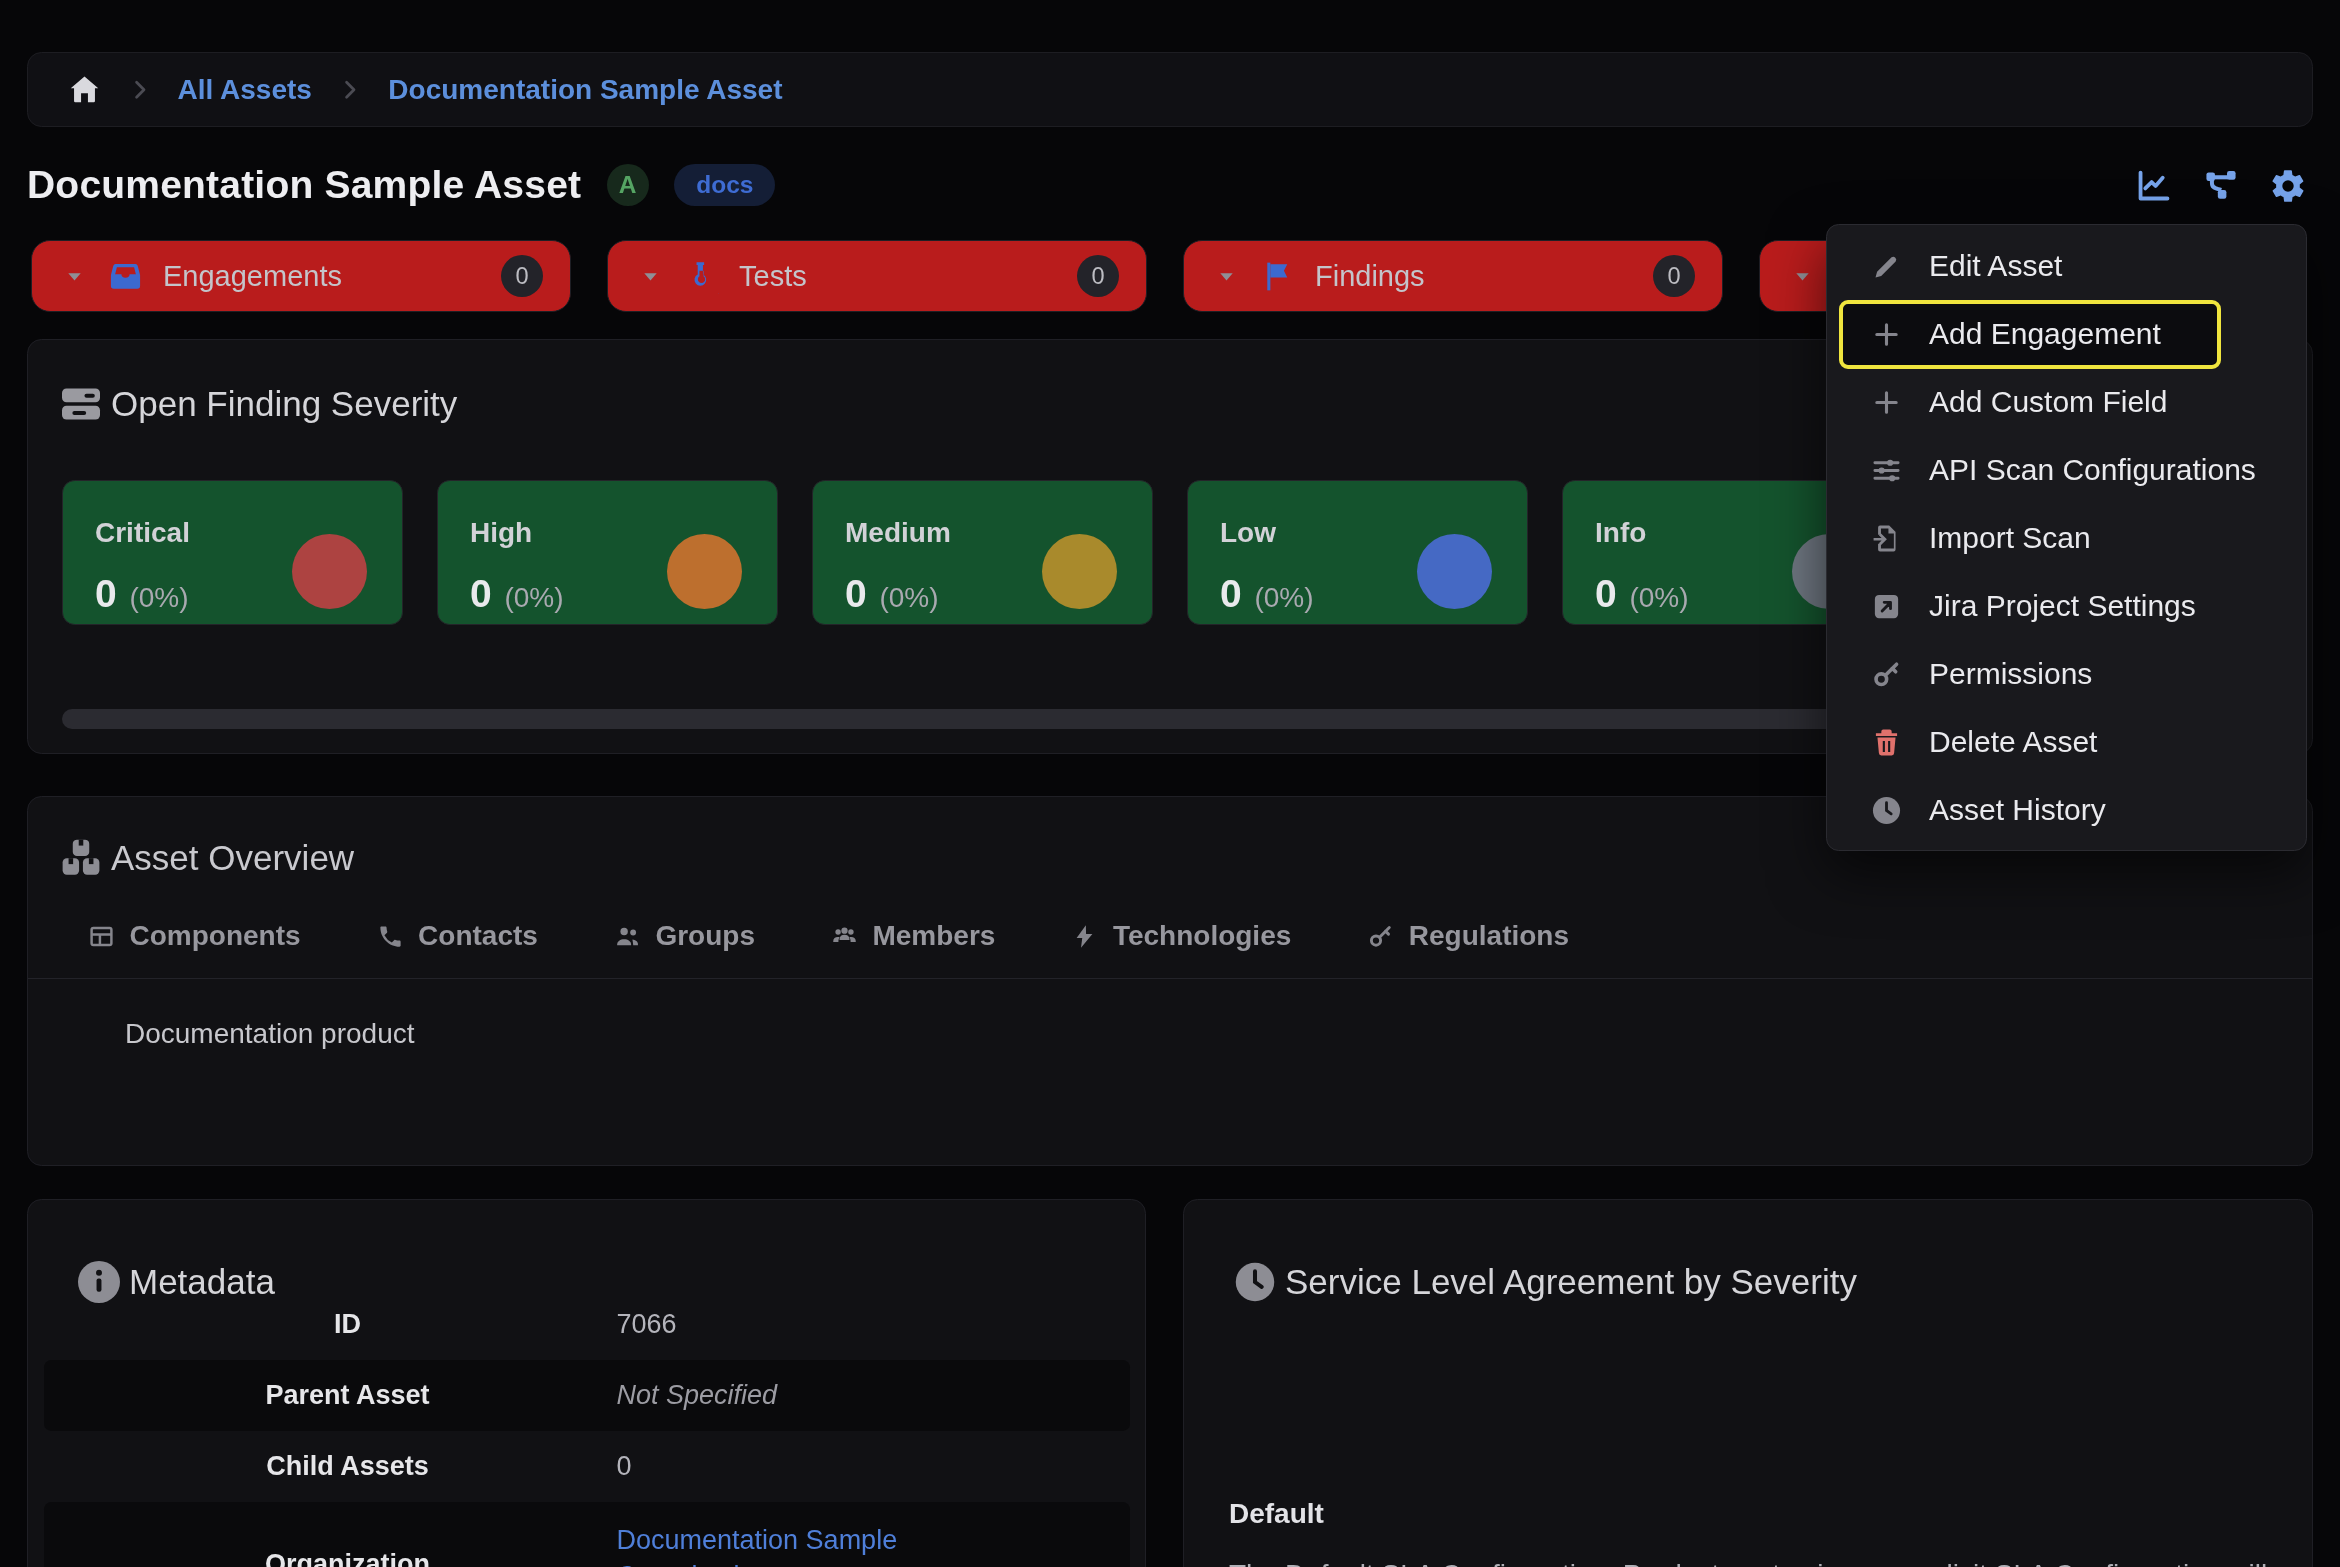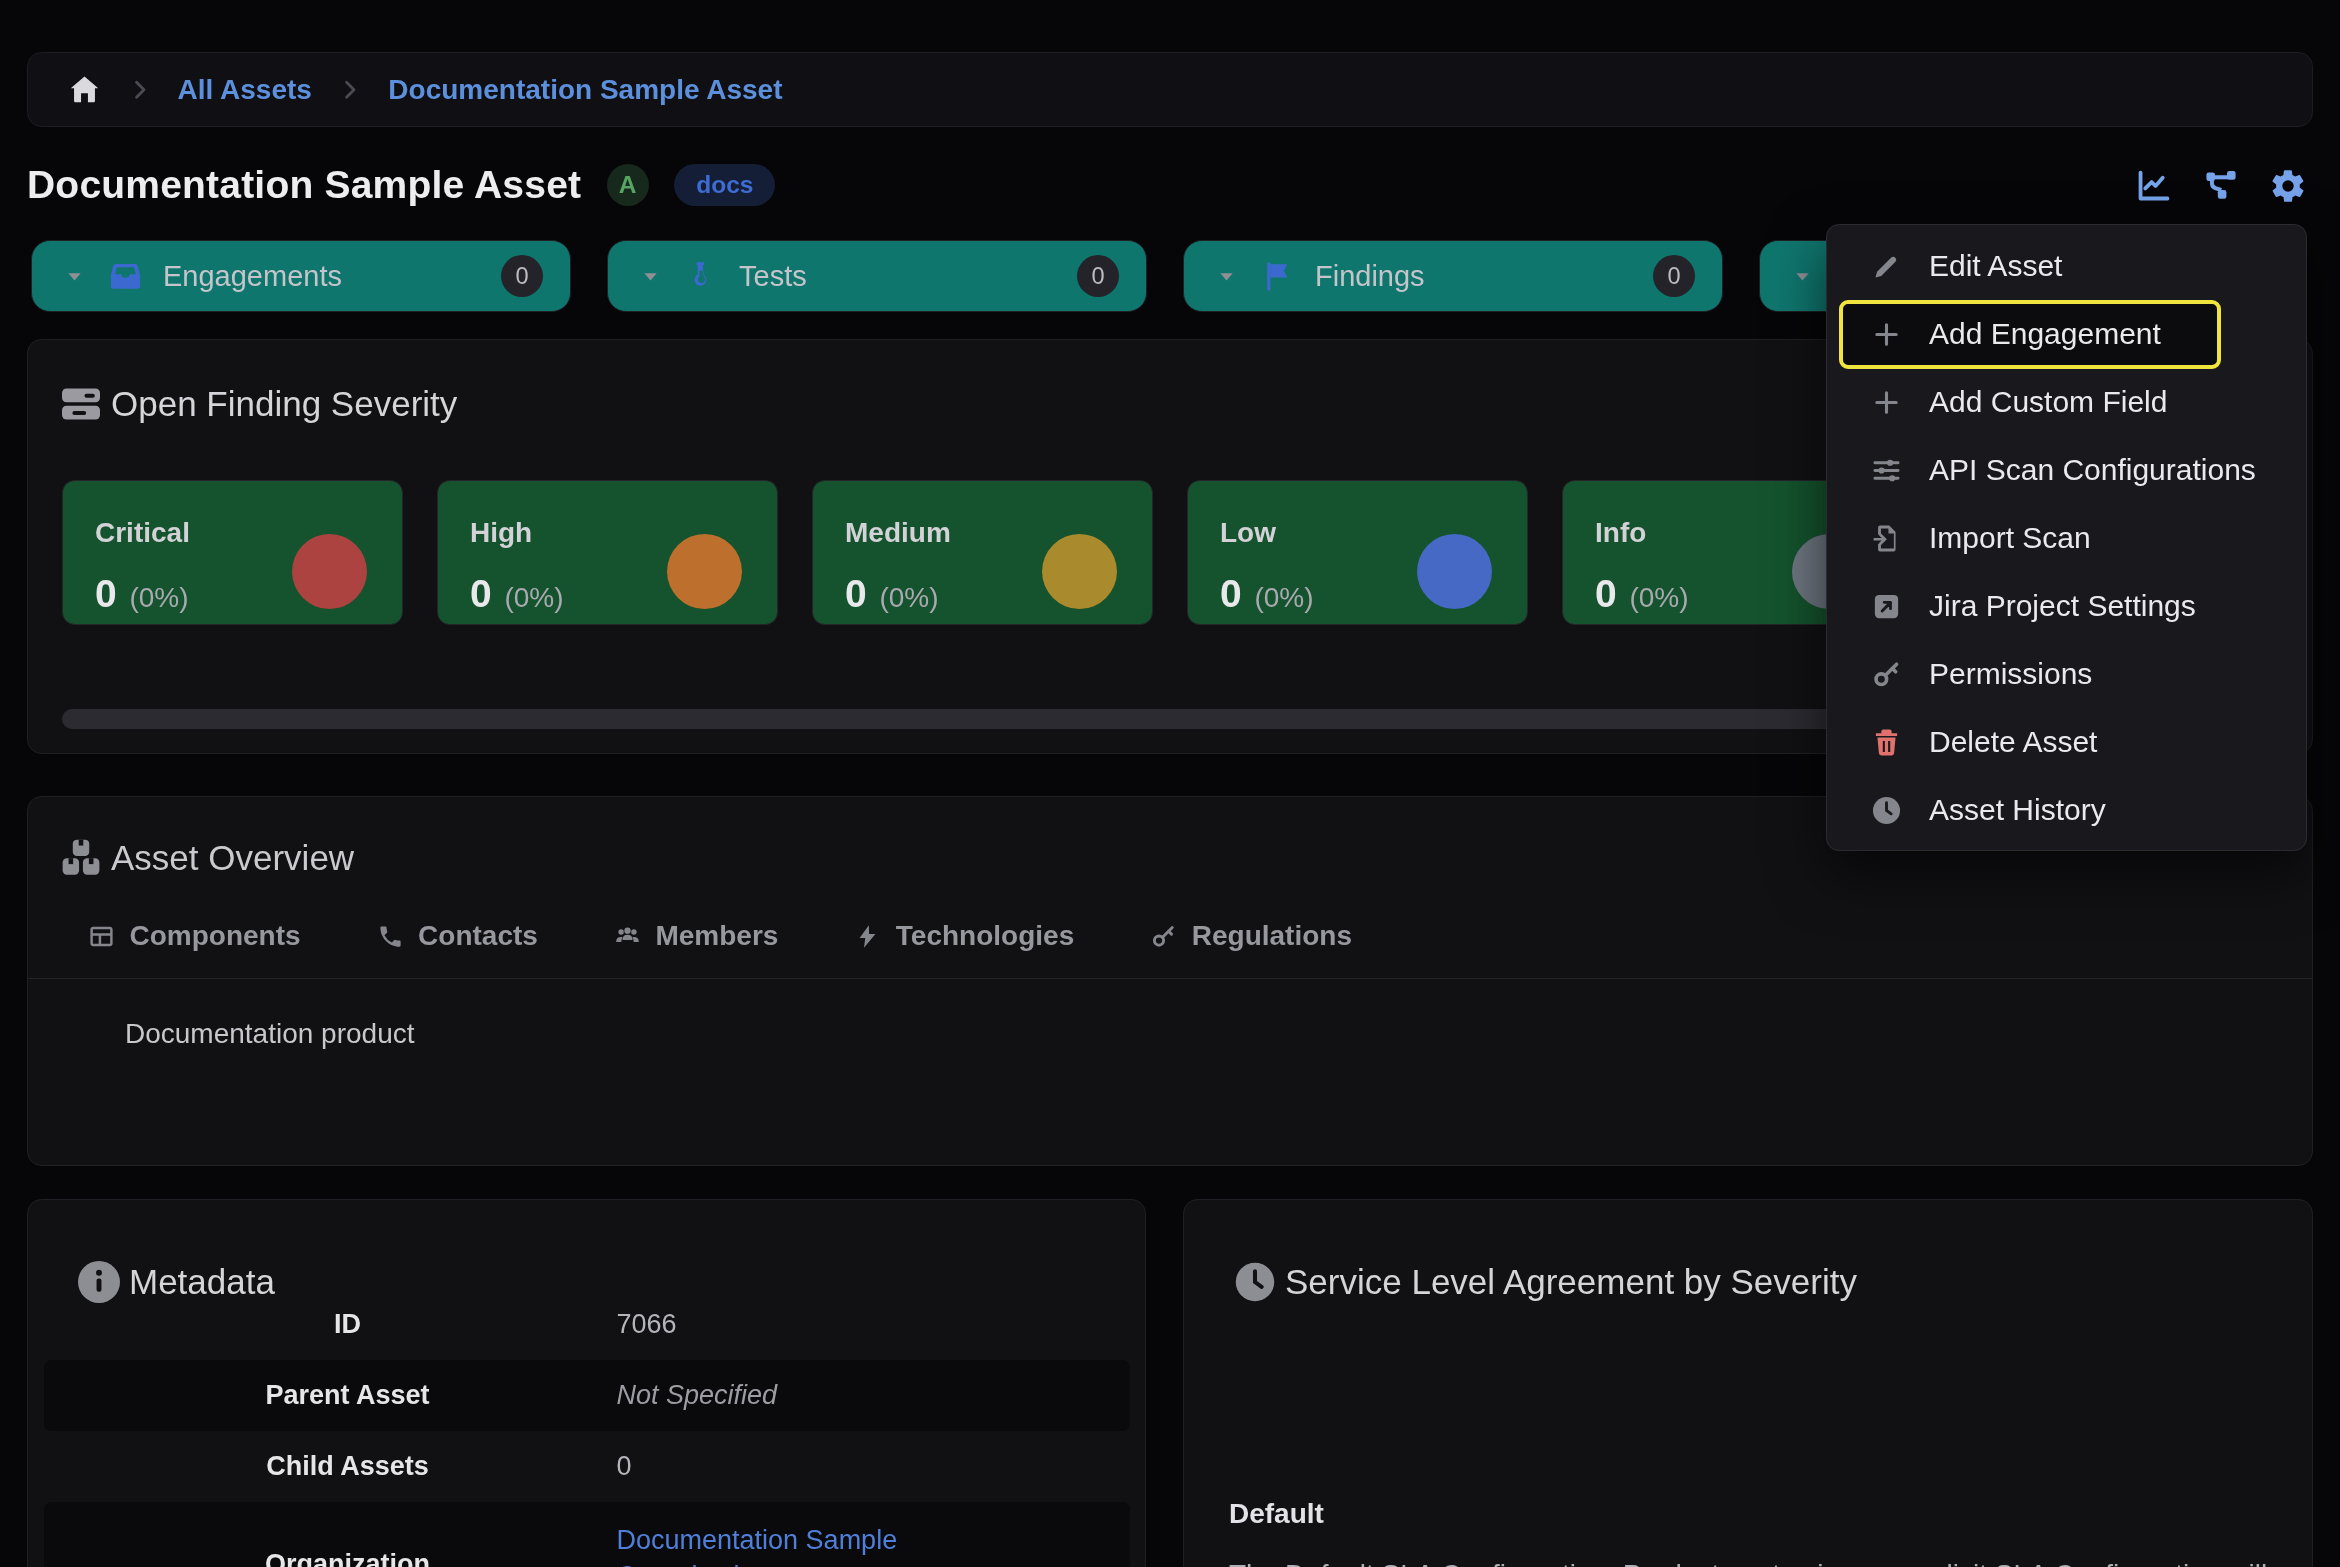--- a/index.html
+++ b/index.html
@@ -32,21 +32,21 @@
   .badge-tag {
     height:42px; padding:0 22px; border-radius:22px; background:#141e36; color:#3e6cd3;
     font-size:24.5px; font-weight:700; display:flex; align-items:center;
   }
   .header-actions { position:absolute; right:33px; top:167px; display:flex; gap:29px; color:#76a3ea; }
   .header-actions .icon { cursor:pointer; }
 
   
   .toolbar { position:absolute; left:31px; top:240px; display:flex; gap:36px; }
   .dd-btn {
-    width:540px; height:72px; background:#0f766e; border:0.9px solid #1e1e24; border-radius:19px;
+    width:540px; height:72px; background:#b91c1c; border:0.9px solid #1e1e24; border-radius:19px;
     display:flex; align-items:center; padding:0 27px 0 29px; gap:20px; cursor:pointer;
   }
   .dd-caret { color:#8f8f96; }
   .dd-icon  { color:#3c69cf; }
   .dd-label { color:#c4c4ca; font-size:29px; font-weight:500; flex:1 1 auto; }
   .dd-count {
     width:42px; height:42px; border-radius:50%; background:#232329; color:#bcbcc2;
     font-size:23.6px; display:flex; align-items:center; justify-content:center;
   }
   .dd-btn.partial { width:542px; }
@@ -316,20 +316,31 @@
       <span class="icon">
           <svg width="27" height="27" viewBox="0 0 24 24" fill="currentColor">
             <path d="M6.6 10.8a15.5 15.5 0 0 0 6.6 6.6l2.2-2.2c.3-.3.7-.4 1-.2 1.1.4 2.3.6 3.6.6.6 0 1 .4 1 1V20c0 .6-.4 1-1 1C10.8 21 3 13.2 3 3.9 3 3.4 3.4 3 4 3h3.5c.6 0 1 .4 1 1 0 1.2.2 2.4.6 3.6.1.3 0 .7-.2 1l-2.3 2.2z"></path>
           </svg>
         </span>
       <span>Contacts</span>
     </div>
     <div class="tab">
       <span class="icon">
           <svg width="27" height="27" viewBox="0 0 24 24" fill="currentColor">
+            <circle cx="9" cy="7.6" r="3.3"></circle>
+            <path d="M2.8 19.2c0-3.1 2.8-4.8 6.2-4.8s6.2 1.7 6.2 4.8v.6H2.8z"></path>
+            <circle cx="17" cy="8.4" r="2.6"></circle>
+            <path d="M16.4 14.6c2.7.3 4.9 1.7 4.9 4.3v.9h-4.2z"></path>
+          </svg>
+        </span>
+      <span>Groups</span>
+    </div>
+    <div class="tab">
+      <span class="icon">
+          <svg width="27" height="27" viewBox="0 0 24 24" fill="currentColor">
             <circle cx="6.3" cy="8" r="2.4"></circle>
             <circle cx="12" cy="6.8" r="2.8"></circle>
             <circle cx="17.7" cy="8" r="2.4"></circle>
             <path d="M12 10.4c2.5 0 4.4 1.4 4.4 3.8v1H7.6v-1c0-2.4 1.9-3.8 4.4-3.8z"></path>
             <path d="M2 15.9c0-2.2 1.8-3.4 4-3.4.6 0 1.2.1 1.7.3-.7.8-1.1 1.8-1.1 3v1H2zM22 15.9c0-2.2-1.8-3.4-4-3.4-.6 0-1.2.1-1.7.3.7.8 1.1 1.8 1.1 3v1H22z"></path>
           </svg>
         </span>
       <span>Members</span>
     </div>
     <div class="tab">

